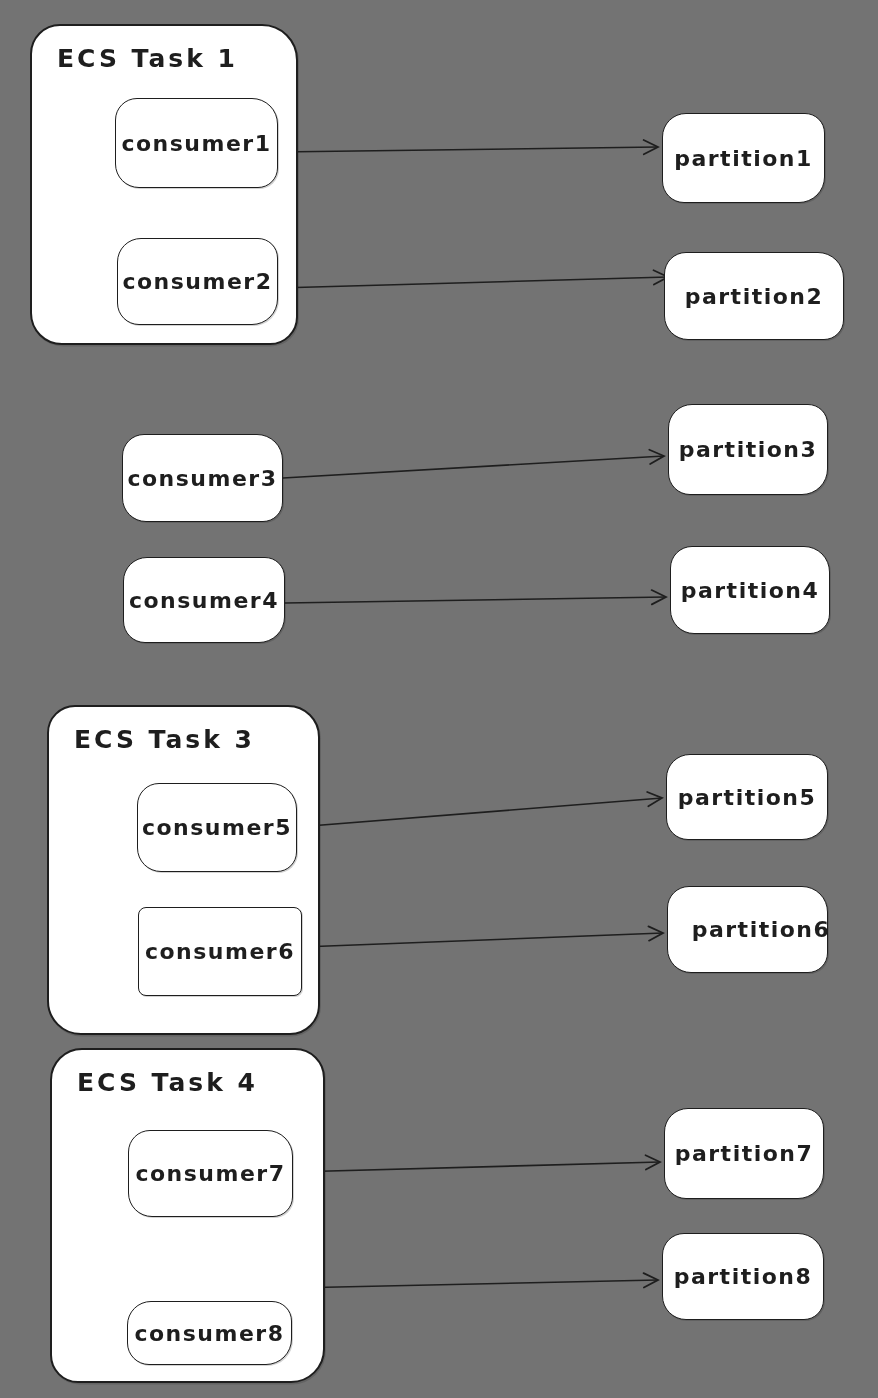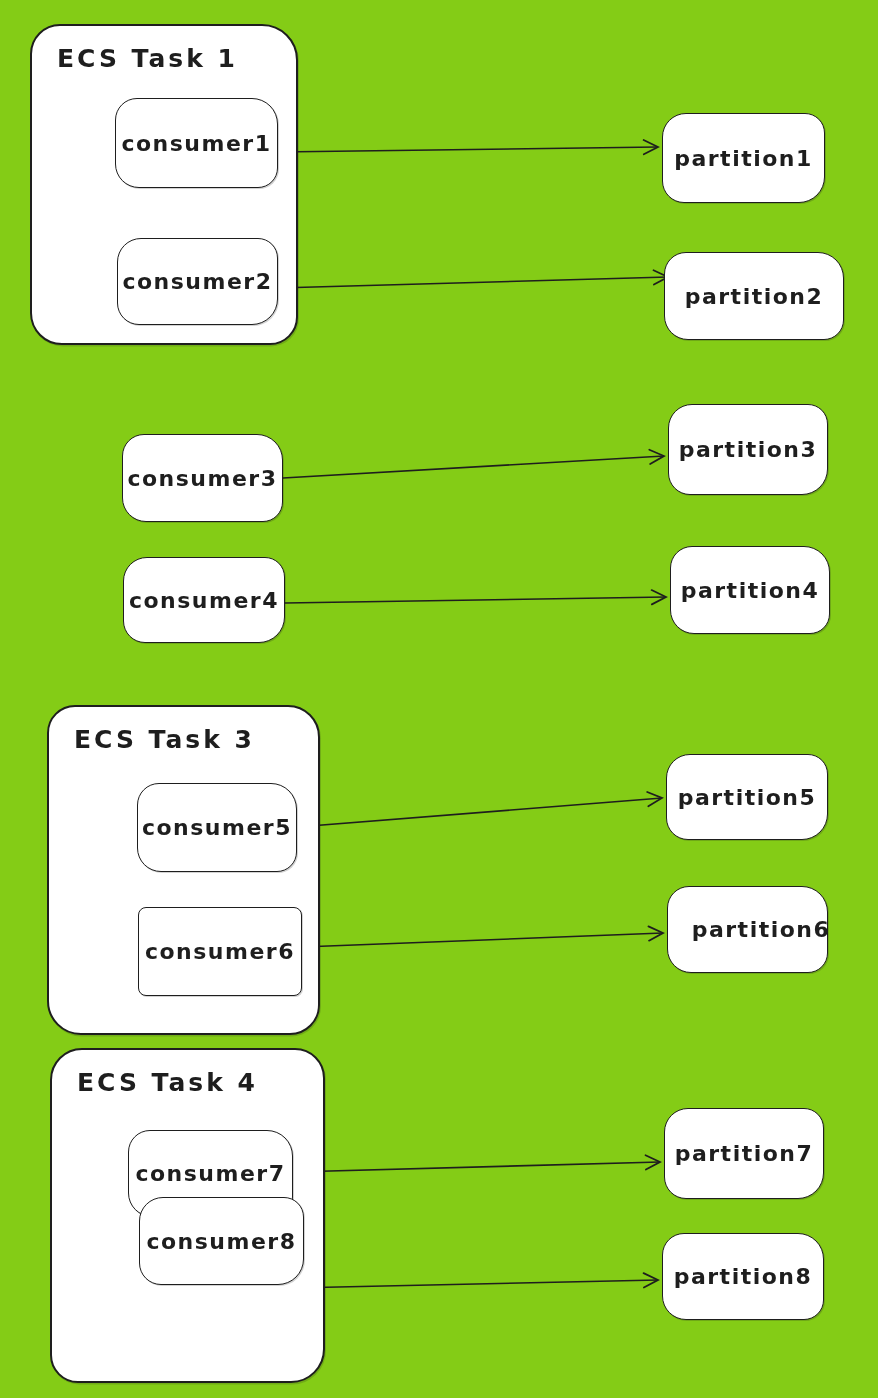--- a/index.html
+++ b/index.html
@@ -1,19 +1,19 @@
 <!DOCTYPE html>
 <html><head>
 <meta charset="utf-8">
 <style>
   html,body{margin:0;padding:0;background:#ffffff;}
   .canvas{
     position:relative;
     width:878px;height:1398px;
-    background:#84cc16;
+    background:#737373;
     font-family:"DejaVu Sans", sans-serif;
     color:#1e1e1e;
     overflow:hidden;
   }
   .edges{position:absolute;left:0;top:0;pointer-events:none;}
   .task{
     position:absolute;
     border:2px solid #1e1e1e;
     background:#ffffff;
     box-shadow:1px 1.5px 0 rgba(30,30,30,.18);
@@ -89,21 +89,21 @@
   </div>
   <div class="node r-a" style="left:137px;top:783px;width:160px;height:89px;">
     <span class="node-label">consumer5</span>
   </div>
   <div class="node r-b" style="left:138px;top:907px;width:164px;height:89px;border-radius:8px;">
     <span class="node-label">consumer6</span>
   </div>
   <div class="node r-a" style="left:128px;top:1130px;width:165px;height:87px;">
     <span class="node-label">consumer7</span>
   </div>
-  <div class="node r-b" style="left:127px;top:1197px;width:165px;height:88px;margin-left:12px;">
+  <div class="node r-b" style="left:127px;top:1301px;width:165px;height:64px;">
     <span class="node-label">consumer8</span>
   </div>
 
   <div class="node r-b" style="left:662px;top:113px;width:163px;height:90px;">
     <span class="node-label">partition1</span>
   </div>
   <div class="node r-a" style="left:664px;top:252px;width:180px;height:88px;">
     <span class="node-label">partition2</span>
   </div>
   <div class="node r-b" style="left:668px;top:404px;width:160px;height:91px;text-align:center;">

